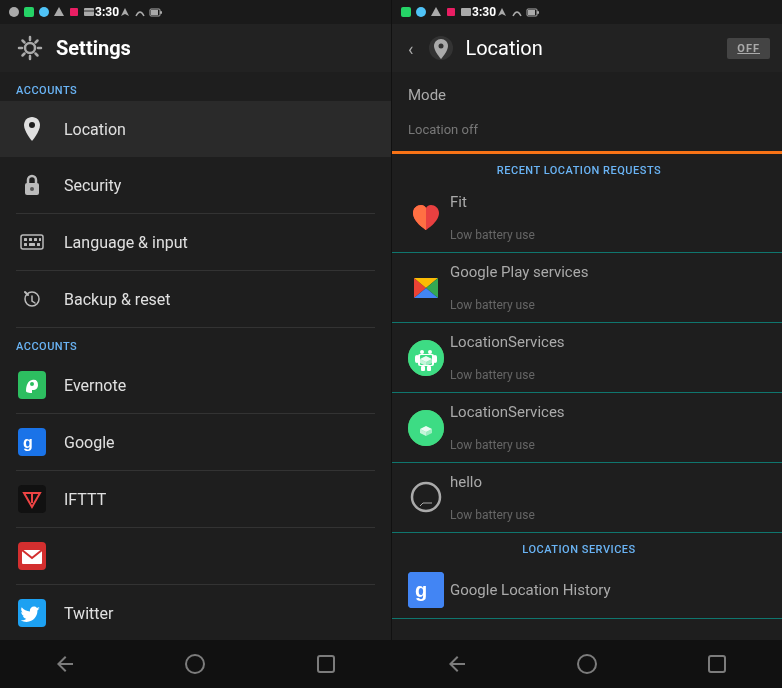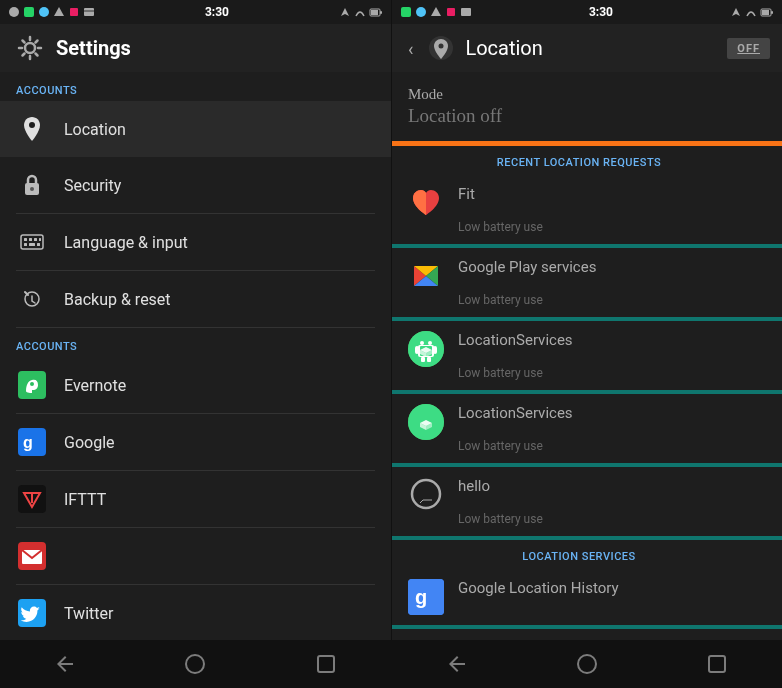--- a/index.html
+++ b/index.html
@@ -11,21 +11,20 @@
       font-family: 'Roboto', Arial, sans-serif;
       overflow: hidden;
     }
 
     
     .status-bar {
       height: 24px;
       background: #1a1a1a;
       display: flex;
       align-items: center;
-      justify-content: space-between;
       padding: 0 8px;
       font-size: 11px;
       color: #fff;
     }
     .status-icons { display: flex; gap: 3px; align-items: center; }
 
     
     .phone-panel {
       width: 391px;
       height: 688px;
@@ -155,41 +154,40 @@
     }
 
     .location-content {
       flex: 1;
       overflow-y: auto;
     }
     .location-content::-webkit-scrollbar { display: none; }
 
     .mode-section {
       padding: 14px 16px;
-      border-bottom: 5px solid #f97316;
-      font-family: Liberation Serif, serif;
+      border-bottom: 3px solid #f97316;
     }
     .mode-title { color: #aaa; font-size: 15px; }
-    .mode-value { color: #777; font-size: 19px; margin-top: 2px; }
+    .mode-value { color: #777; font-size: 13px; margin-top: 18px; }
 
     .loc-section-label {
       padding: 10px 32px 6px 16px;
       font-size: 11px;
       color: #6ab4f5;
       font-weight: 500;
       letter-spacing: 0.5px;
       text-align: center;
     }
 
     .loc-app-item {
       display: flex;
-      align-items: flex-start;
+      align-items: center;
       padding: 10px 16px;
-      gap: 14px;
-      border-bottom: 4px solid #0f766e;
+      gap: 6px;
+      border-bottom: 1px solid #0f766e;
     }
     .loc-app-icon {
       width: 36px;
       height: 36px;
       flex-shrink: 0;
       display: flex;
       align-items: center;
       justify-content: center;
       border-radius: 6px;
     }

